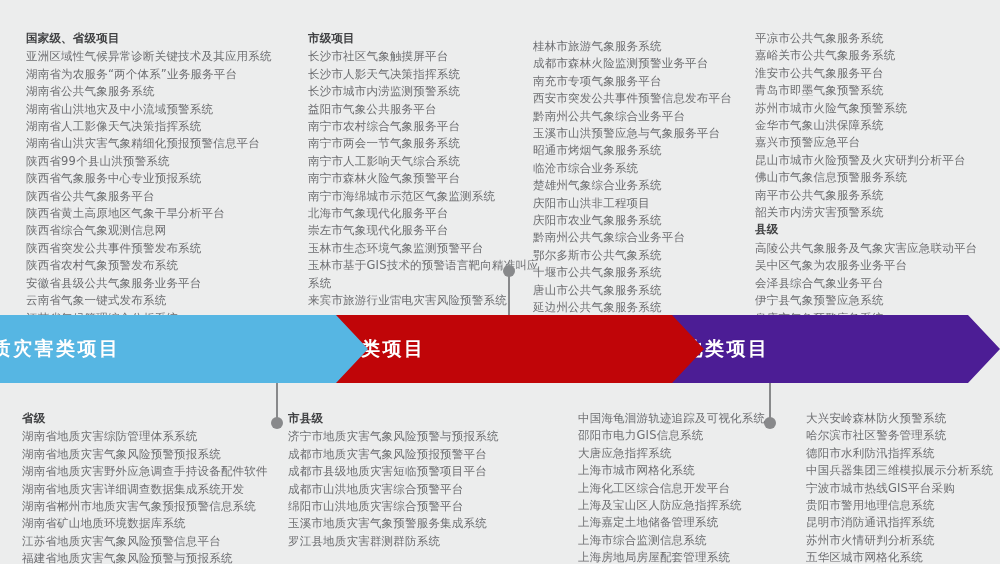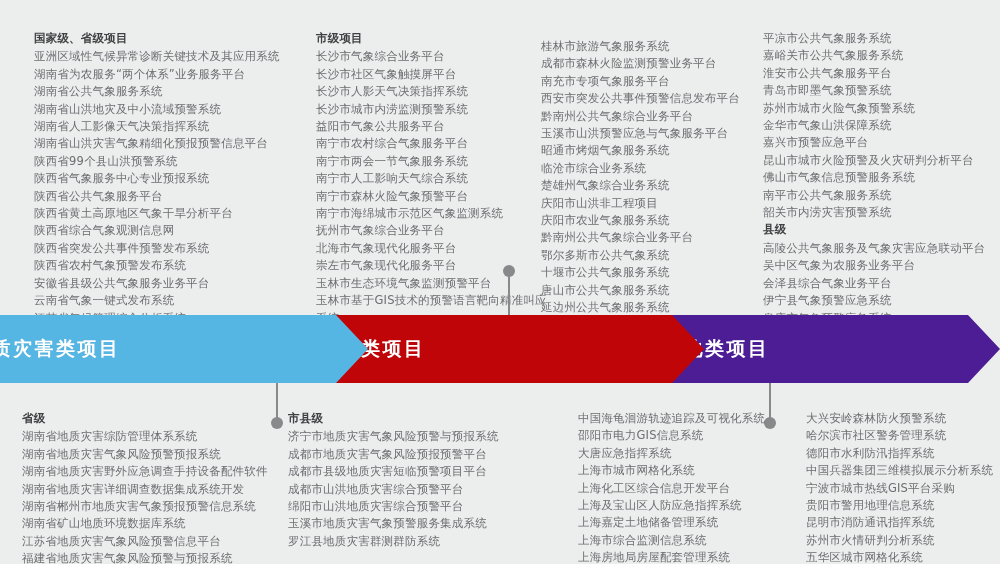--- a/index.html
+++ b/index.html
@@ -7,21 +7,21 @@
     width:1000px;height:564px;
     background:#eceded;
     font-family:"DejaVu Sans","Liberation Sans",sans-serif;
     overflow:hidden;
     position:relative;
   }
   .stage{position:absolute;inset:0;}
 
   
   .top-area{
-    position:absolute;left:12px;top:0;width:984px;height:312px;
+    position:absolute;left:4px;top:0;width:984px;height:312px;
   }
   .col{
     position:absolute;
     font-size:11.5px;
     line-height:17.4px;
     color:#6d6e71;
     letter-spacing:0.2px;
   }
   .col .hdr{
     font-weight:bold;
@@ -120,31 +120,29 @@
       <div class="itm">陕西省突发公共事件预警发布系统</div>
       <div class="itm">陕西省农村气象预警发布系统</div>
       <div class="itm">安徽省县级公共气象服务业务平台</div>
       <div class="itm">云南省气象一键式发布系统</div>
       <div class="itm">江苏省气候管理综合分析系统</div>
       <div class="itm">广西县级综合气象服务平台</div>
     </div>
 
     <div class="col" id="top-col-1">
       <div class="hdr">市级项目</div>
-      <div class="itm">长沙市气象综合业务平台</div>
       <div class="itm">长沙市社区气象触摸屏平台</div>
       <div class="itm">长沙市人影天气决策指挥系统</div>
       <div class="itm">长沙市城市内涝监测预警系统</div>
       <div class="itm">益阳市气象公共服务平台</div>
       <div class="itm">南宁市农村综合气象服务平台</div>
       <div class="itm">南宁市两会一节气象服务系统</div>
       <div class="itm">南宁市人工影响天气综合系统</div>
       <div class="itm">南宁市森林火险气象预警平台</div>
       <div class="itm">南宁市海绵城市示范区气象监测系统</div>
-      <div class="itm">抚州市气象综合业务平台</div>
       <div class="itm">北海市气象现代化服务平台</div>
       <div class="itm">崇左市气象现代化服务平台</div>
       <div class="itm">玉林市生态环境气象监测预警平台</div>
       <div class="itm">玉林市基于GIS技术的预警语言靶向精准叫应系统</div>
       <div class="itm">来宾市旅游行业雷电灾害风险预警系统</div>
     </div>
 
     <div class="col" id="top-col-2">
       <div class="itm">桂林市旅游气象服务系统</div>
       <div class="itm">成都市森林火险监测预警业务平台</div>

